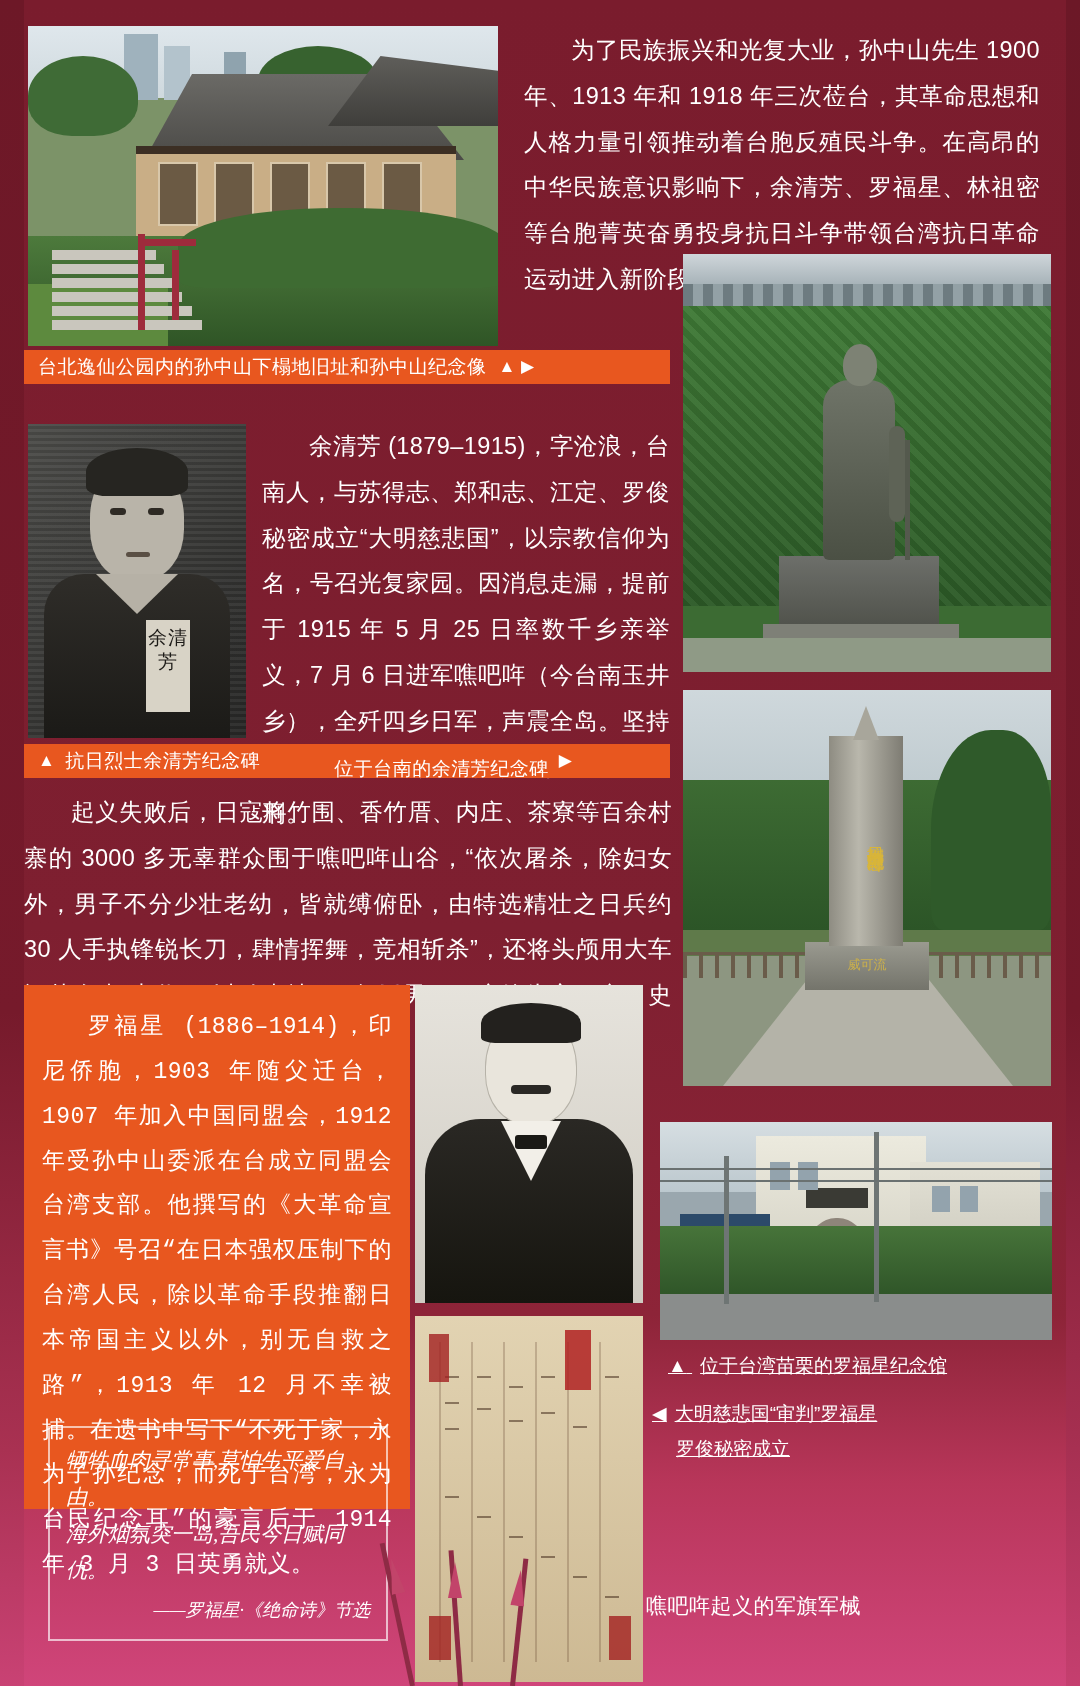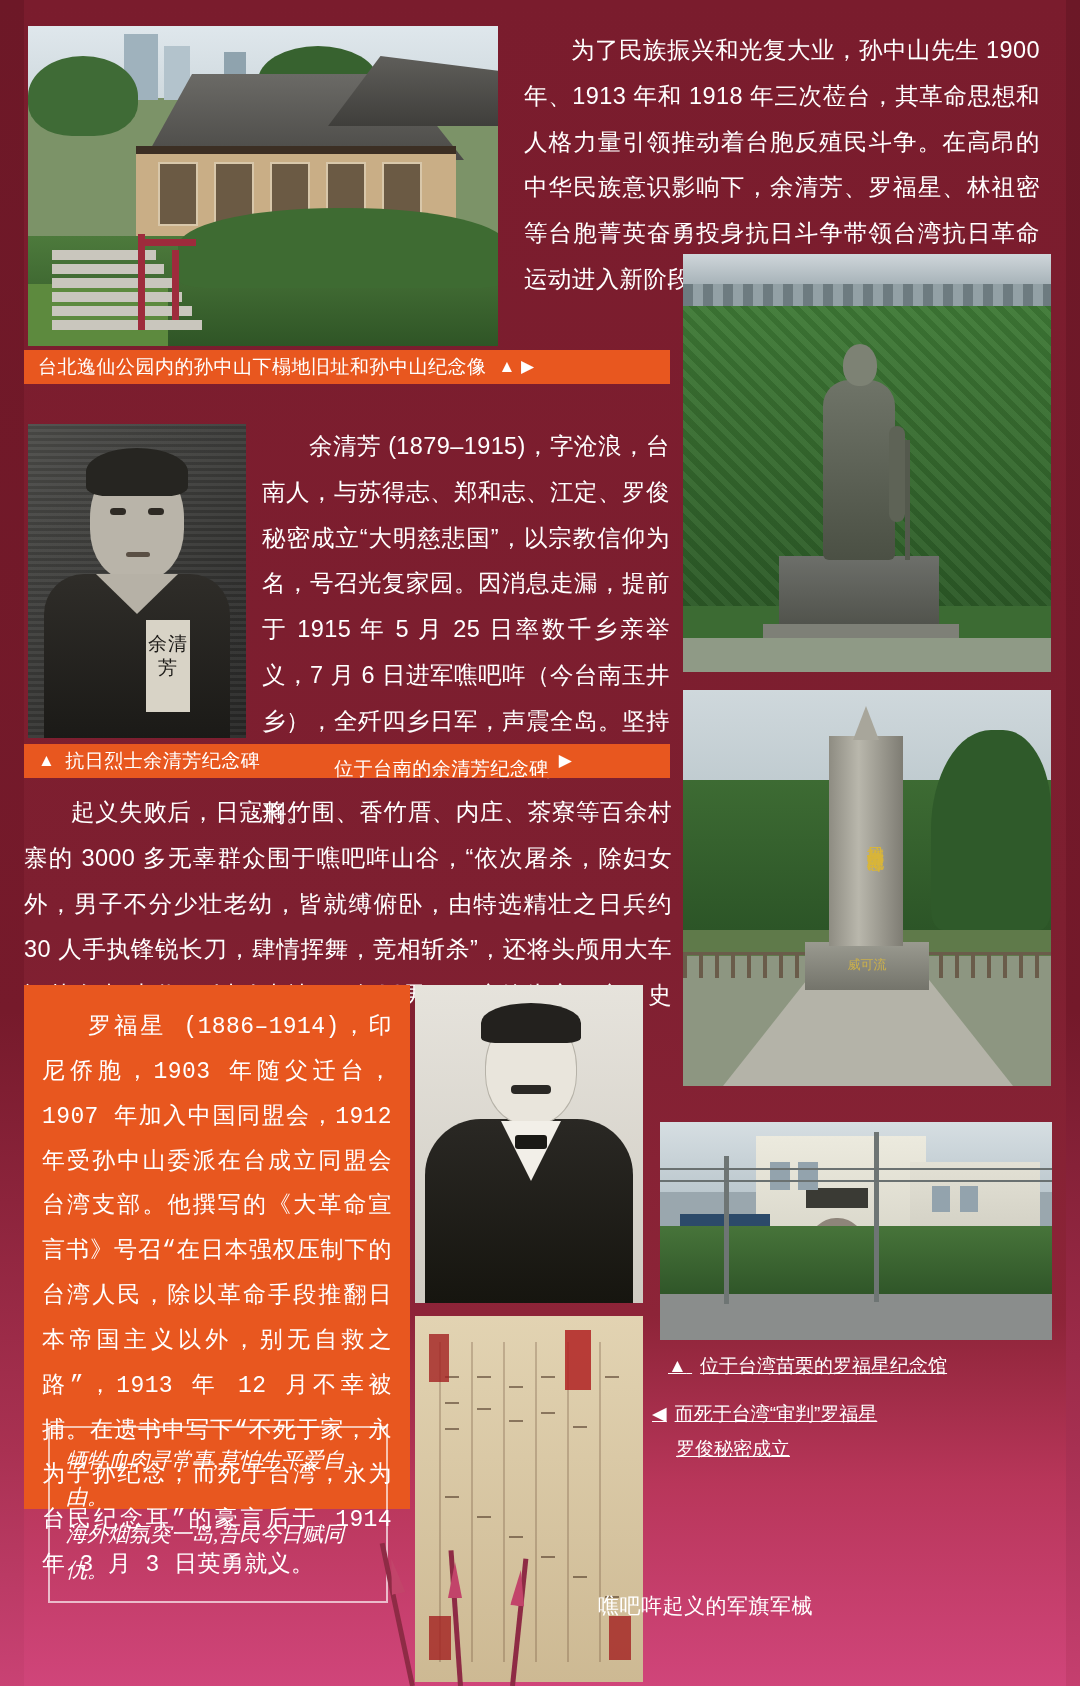--- a/index.html
+++ b/index.html
@@ -148,21 +148,21 @@
   #photo-yu .bg { position:absolute; inset:0; background:
       repeating-linear-gradient(0deg, rgba(255,255,255,0.05) 0 3px, rgba(0,0,0,0.06) 3px 6px),
       linear-gradient(135deg,#4b4b48,#262625); }
   #photo-yu .head { position:absolute; left:62px; top:36px; width:94px; height:120px; background:#b9b4a9; border-radius:48% 48% 42% 42%; }
   #photo-yu .hair { position:absolute; left:58px; top:24px; width:102px; height:48px; background:#262521; border-radius:50% 50% 20% 20%; }
   #photo-yu .eyeL { position:absolute; left:82px; top:84px; width:16px; height:7px; background:#2e2a24; border-radius:4px; }
   #photo-yu .eyeR { position:absolute; left:120px; top:84px; width:16px; height:7px; background:#2e2a24; border-radius:4px; }
   #photo-yu .mouth { position:absolute; left:98px; top:128px; width:24px; height:5px; background:#5a4f44; border-radius:3px; }
   #photo-yu .torso { position:absolute; left:16px; top:150px; width:186px; height:164px; background:linear-gradient(180deg,#2f2d29,#1b1a17); border-radius:40px 40px 0 0; }
   #photo-yu .collar { position:absolute; left:68px; top:150px; width:82px; height:40px; background:#b6b1a6; clip-path: polygon(0 0, 100% 0, 50% 100%); }
-  #photo-yu .tag { position:absolute; left:118px; top:196px; width:44px; height:92px; background:#d8d3c6; color:#1d1b18; font-size:19px; line-height:1.25; text-align:center; padding-top:12px; letter-spacing:1px; }
+  #photo-yu .tag { position:absolute; left:118px; top:196px; width:44px; height:92px; background:#d8d3c6; color:#1d1b18; font-size:19px; line-height:1.25; text-align:center; padding-top:6px; letter-spacing:1px; }
 
   
   #photo-stele { left: 683px; top: 690px; width: 368px; height: 396px; background:#5f7a4a;text-decoration:underline; }
   #photo-stele .sky { position:absolute; left:0; top:0; width:100%; height:150px; background:linear-gradient(180deg,#cfd8dc,#b7c4c9); }
   #photo-stele .trees { position:absolute; left:0; top:90px; width:100%; height:150px; background:linear-gradient(180deg,#3d6b33,#2c5527); }
   #photo-stele .treeR { position:absolute; right:0; top:40px; width:120px; height:200px; background:#2f5a2a; border-radius:50% 40% 10% 10%; }
   #photo-stele .ground { position:absolute; left:0; bottom:0; width:100%; height:130px; background:#8d9681; }
   #photo-stele .path { position:absolute; left:40px; bottom:0; width:290px; height:110px; background:#b4b3a8; clip-path: polygon(30% 0, 70% 0, 100% 100%, 0 100%); }
   #photo-stele .fence { position:absolute; left:0; bottom:108px; width:100%; height:26px; background:repeating-linear-gradient(90deg,#6a5c4a 0 4px,transparent 4px 16px); border-top:3px solid #6a5c4a; }
   #photo-stele .base { position:absolute; left:122px; bottom:96px; width:124px; height:48px; background:linear-gradient(180deg,#9a9a90,#74746b); }
@@ -206,20 +206,21 @@
   #photo-doc .line { position:absolute; height:2px; background:rgba(70,45,30,0.55); }
   #photo-doc .seal { position:absolute; background:#a32020; opacity:0.8; }
   #photo-doc .stamp { position:absolute; left:150px; top:14px; width:26px; height:60px; background:#b02222; opacity:0.85; }
 
   
   .bottom-cap {
     position:absolute;
     color:#ffffff;
     font-size:21px;
     letter-spacing:0.5px;
+    margin-left:48px;
   }
   .spear {
     position:absolute;
     background:#8e2b45;
     transform-origin: bottom center;
   }
   .spear-head {
     position:absolute;
     width:14px; height:36px;
     background:#c2446a;
@@ -329,20 +330,21 @@
     <p>起义失败后，日寇将竹围、香竹厝、内庄、茶寮等百余村寨的 3000 多无辜群众围于噍吧哖山谷，“依次屠杀，除妇女外，男子不分少壮老幼，皆就缚俯卧，由特选精壮之日兵约 30 人手执锋锐长刀，肆情挥舞，竞相斩杀”，还将头颅用大车运赴台南“点收”，以致当地 30 年无男丁，户籍为之一空，史称“噍吧哖事件”。</p>
   </div>
 
   <div class="orange-box" style="left:24px; top:985px; width:386px; height:524px; padding:20px 18px 14px 18px;">
     <div class="txt" style="text-indent:2em;font-family:Liberation Mono, monospace;">罗福星 (1886–1914)，印尼侨胞，1903 年随父迁台，1907 年加入中国同盟会，1912 年受孙中山委派在台成立同盟会台湾支部。他撰写的《大革命宣言书》号召“在日本强权压制下的台湾人民，除以革命手段推翻日本帝国主义以外，别无自救之路”，1913 年 12 月不幸被捕。在遗书中写下“不死于家，永为子孙纪念；而死于台湾，永为台民纪念耳”的豪言后于 1914 年 3 月 3 日英勇就义。</div>
   </div>
 
   <div class="poem" style="left:48px; top:1426px; width:340px;">
     <div>牺牲血肉寻常事,莫怕生平爱自由。</div>
     <div>海外烟氛突一岛,吾民今日赋同仇。</div>
+    <div class="sig">——罗福星·《绝命诗》节选</div>
   </div>
 
   <div class="photo" id="photo-luo">
     <div class="bg"></div>
     <div class="suit"></div>
     <div class="head"></div>
     <div class="hair"></div>
     <div class="mous"></div>
     <div class="shirt"></div>
     <div class="bow"></div>
@@ -399,21 +401,21 @@
   </div>
 
   <div class="white-cap" style="left:668px; top:1352px; width:380px;">
     <span>▲</span>
     <span style="margin-left:8px;">位于台湾苗栗的罗福星纪念馆</span>
   </div>
 
   <div class="white-cap" style="left:652px; top:1400px; width:400px;">
     <div style="display:flex; align-items:flex-start;">
       <span>◀</span>
-      <span style="margin-left:8px;">而死于台湾“审判”罗福星</span>
+      <span style="margin-left:8px;">大明慈悲国“审判”罗福星</span>
     </div>
     <div style="margin-left:24px; margin-top:6px;">罗俊秘密成立</div>
   </div>
 
   <div style="position:absolute; left:380px; top:1540px; width:300px; height:146px;">
     <div class="spear" style="left:30px; bottom:0; width:5px; height:146px; transform:rotate(-12deg);"></div>
     <div class="spear-head" style="left:8px; top:18px; transform:rotate(-12deg);"></div>
     <div class="spear" style="left:78px; bottom:0; width:5px; height:136px; transform:rotate(-4deg);"></div>
     <div class="spear-head" style="left:68px; top:22px;"></div>
     <div class="spear" style="left:130px; bottom:0; width:5px; height:128px; transform:rotate(6deg);"></div>

